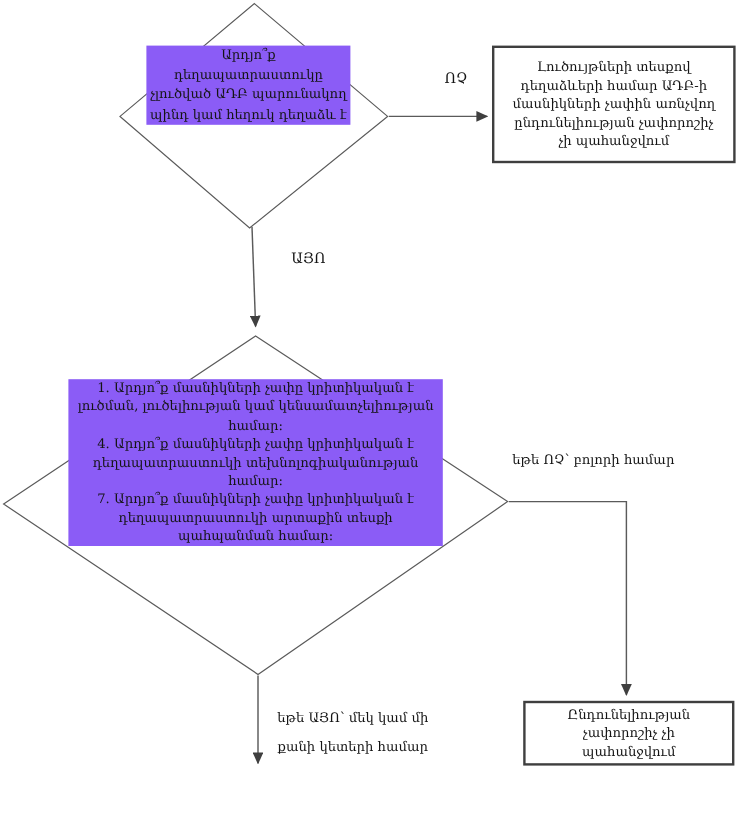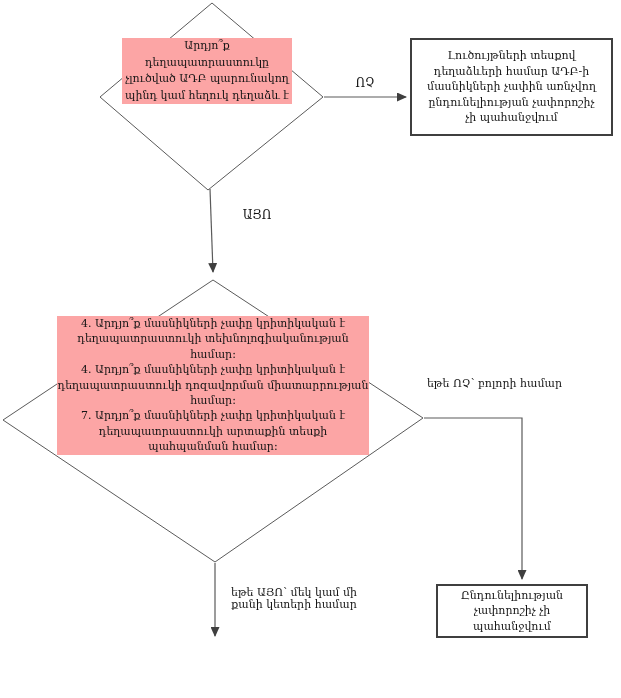--- a/index.html
+++ b/index.html
@@ -17,51 +17,51 @@
     color:var(--text);
     overflow:hidden;
   }
   svg.lines{position:absolute;left:0;top:0;width:621px;height:698px;}
   svg.lines .shape{fill:#ffffff;stroke:var(--line);stroke-width:1;}
   svg.lines .conn{fill:none;stroke:var(--line);stroke-width:1.2;}
   .arrowhead{fill:var(--border);}
   .txt{
     position:absolute;
     text-align:center;
-    background:#fca5a5;
+    background:#8b5cf6;
     font-size:11px;
     line-height:16px;
   }
   .decision1{left:122px;top:38px;width:170px;line-height:16.5px;}
   .decision2{left:57px;top:316px;width:312px;line-height:15.4px;}
   .decision2 p{margin:0;}
   .lbl{
     position:absolute;
     text-align:center;
     font-size:12px;
     line-height:15px;
     background:transparent;
   }
-  .lbl-no{left:345px;top:58px;width:40px;margin-top:18px;}
+  .lbl-no{left:360px;top:58px;width:40px;}
   .lbl-yes{left:233px;top:208px;width:48px;}
   .lbl-ifno{left:402px;top:376px;width:160px;font-size:11px;text-align:right;}
-  .lbl-ifyes{left:218px;top:587px;width:152px;font-size:11px;line-height:12px;}
+  .lbl-ifyes{left:218px;top:587px;width:152px;font-size:11px;line-height:24px;}
   .box{
     position:absolute;
     background:#fff;
     border:2px solid var(--border);
     display:flex;
     align-items:center;
     justify-content:center;
     text-align:center;
     font-size:11px;
     line-height:15.5px;
   }
   .box-solution{left:410px;top:38px;width:203px;height:98px;padding:0 11px;}
-  .box-nocrit{left:436px;top:584px;width:152px;height:54px;padding:0 13px;}
+  .box-nocrit{left:436px;top:584px;width:176px;height:54px;padding:0 13px;}
   .box-define{left:128px;top:640px;width:180px;height:48px;padding:0 8px;}
 </style>
 </head>
 <body>
 
 <div class="canvas">
 
   <svg class="lines" viewBox="0 0 621 698" xmlns="http://www.w3.org/2000/svg">
     <defs>
       <marker id="arw" markerUnits="userSpaceOnUse" markerWidth="10" markerHeight="9" refX="9" refY="4.5" orient="auto">
@@ -82,22 +82,22 @@
 
   <div class="lbl lbl-no">ՈՉ</div>
 
   <div class="box box-solution">
       <span>Լուծույթների տեսքով դեղաձևերի համար ԱԴԲ-ի մասնիկների չափին առնչվող ընդունելիության չափորոշիչ չի պահանջվում</span>
     </div>
 
   <div class="lbl lbl-yes">ԱՅՈ</div>
 
   <div class="txt decision2">
+    <p>1. Արդյո՞ք մասնիկների չափը կրիտիկական է լուծման, լուծելիության կամ կենսամատչելիության համար:</p>
     <p>4. Արդյո՞ք մասնիկների չափը կրիտիկական է դեղապատրաստուկի տեխնոլոգիականության համար:</p>
-    <p>4. Արդյո՞ք մասնիկների չափը կրիտիկական է դեղապատրաստուկի դոզավորման միատարրության համար:</p>
     <p>7. Արդյո՞ք մասնիկների չափը կրիտիկական է դեղապատրաստուկի արտաքին տեսքի պահպանման համար:</p>
   </div>
 
   <div class="lbl lbl-ifno">եթե ՈՉ՝ բոլորի համար</div>
 
   <div class="lbl lbl-ifyes">եթե ԱՅՈ՝ մեկ կամ մի քանի կետերի համար</div>
 
   <div class="box box-nocrit">
       <span>Ընդունելիության չափորոշիչ չի պահանջվում</span>
     </div>

